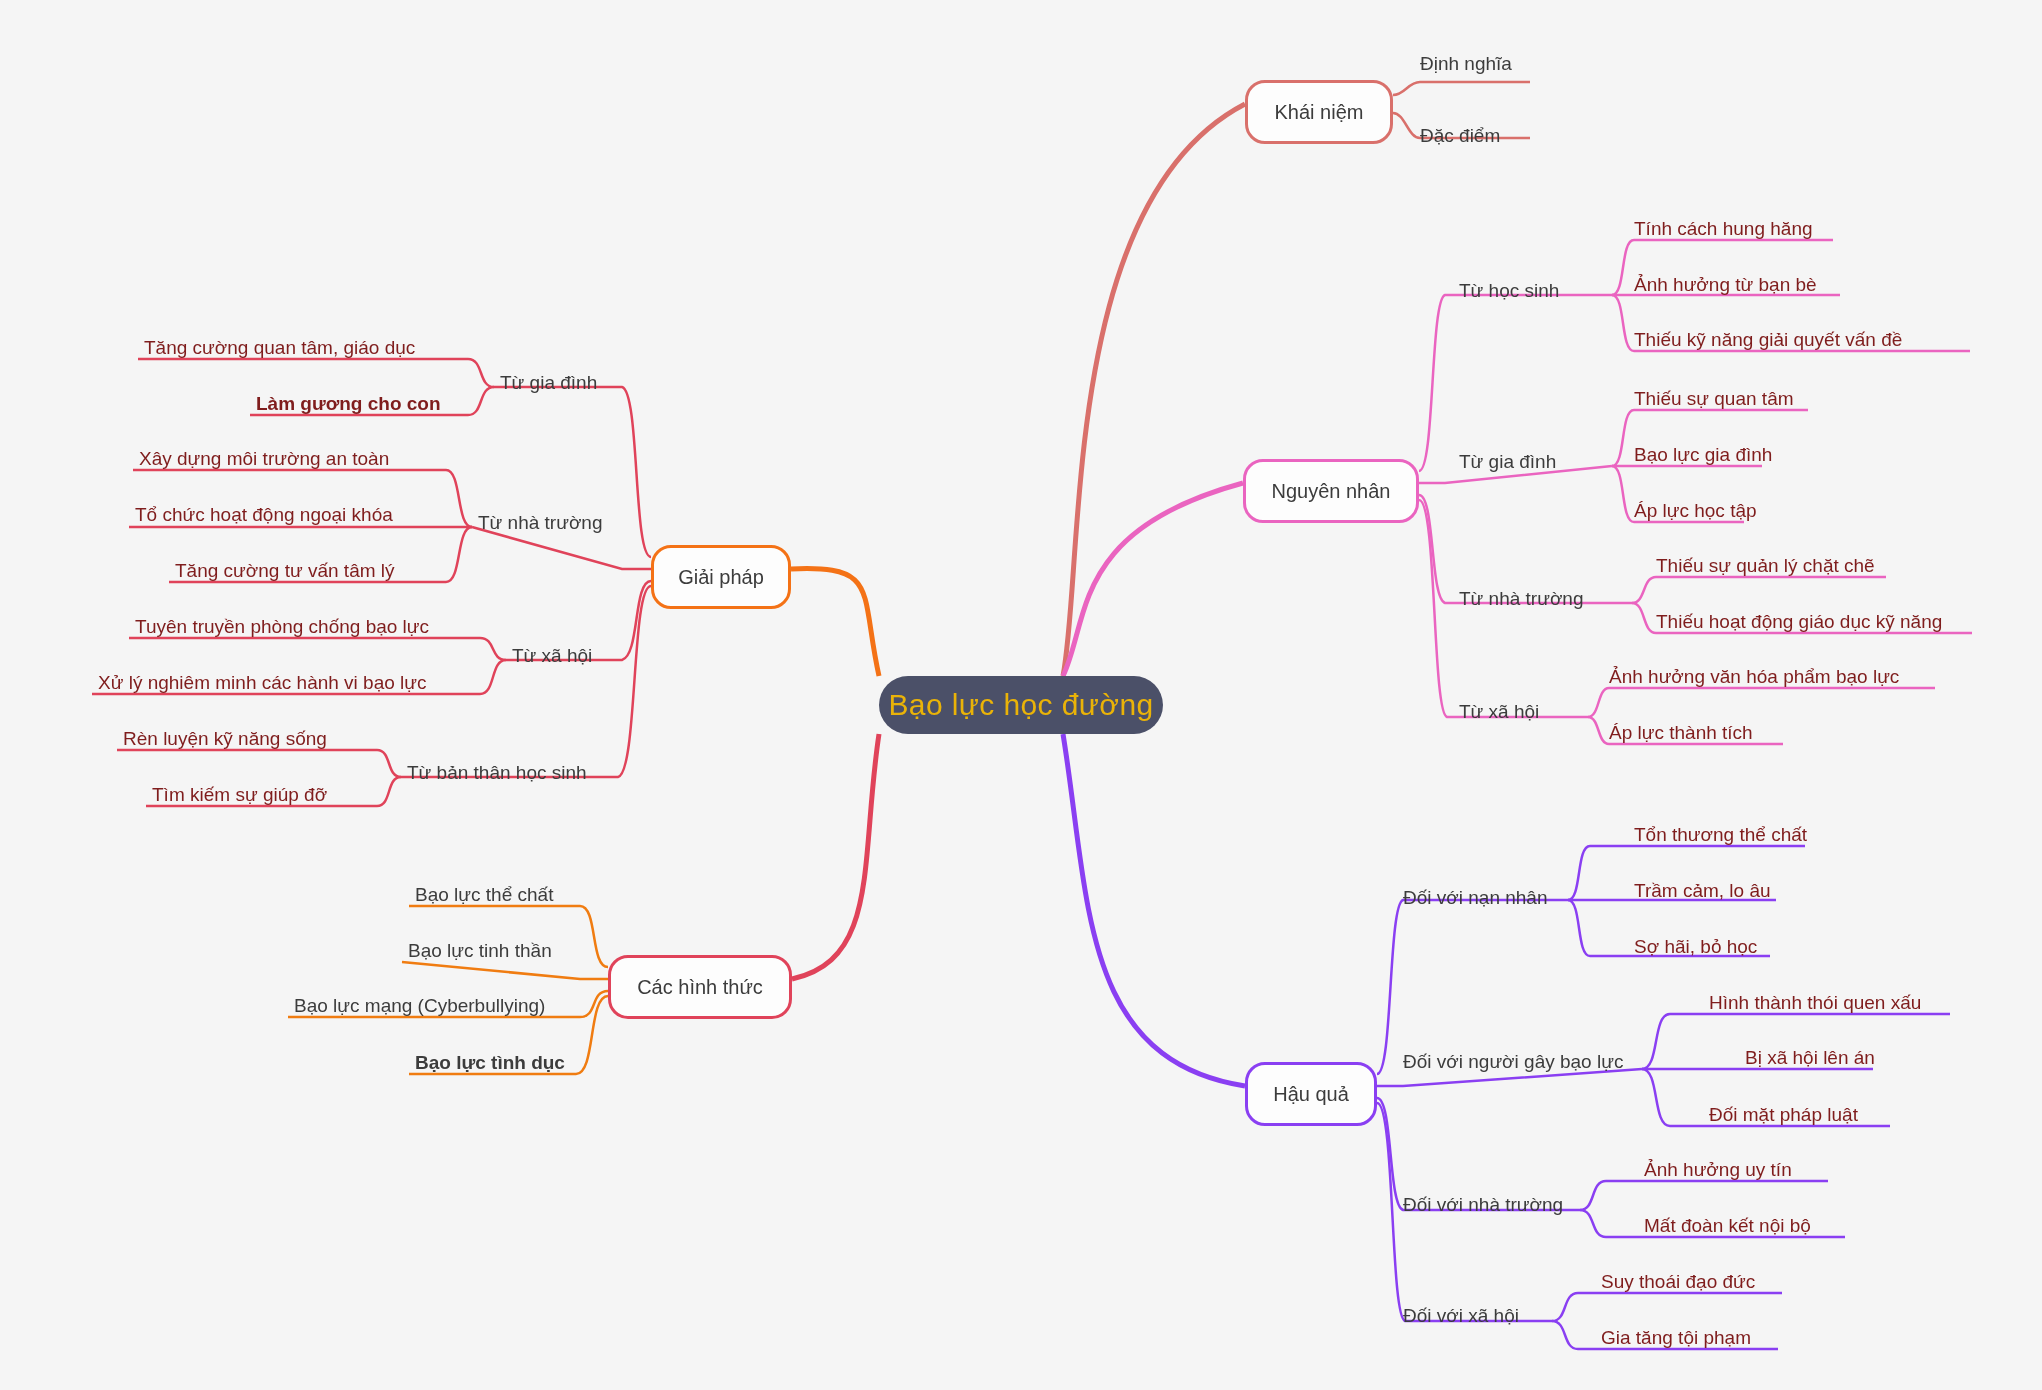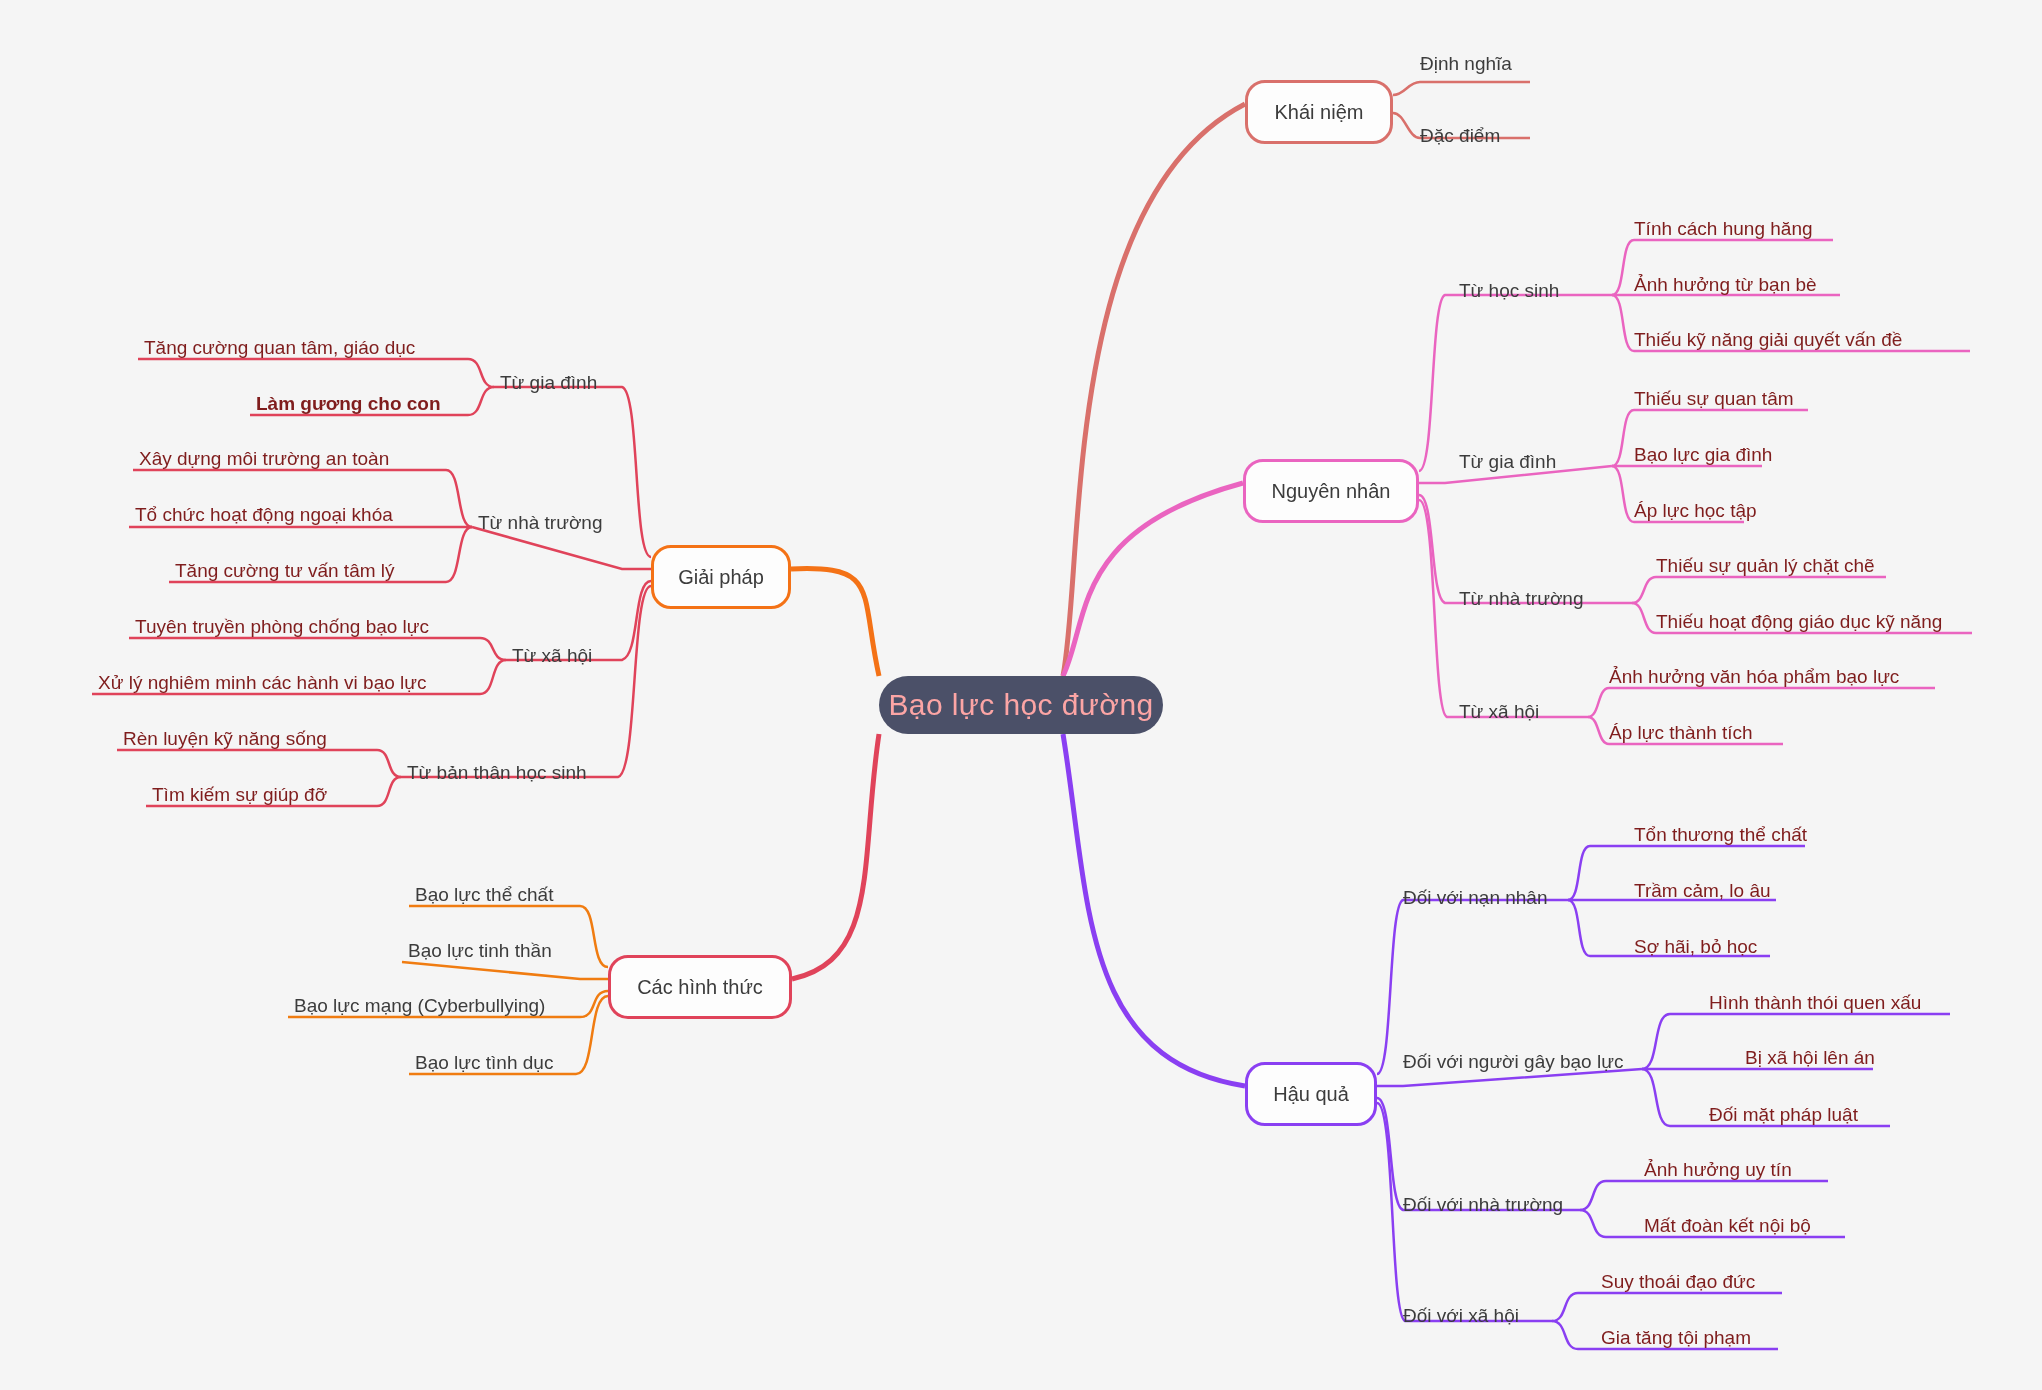--- a/index.html
+++ b/index.html
@@ -9,21 +9,21 @@
     font-family:"Liberation Sans","DejaVu Sans",sans-serif;
     overflow:hidden;
   }
   #stage{position:relative;width:2042px;height:1390px;}
   #wires{position:absolute;left:0;top:0;width:2042px;height:1390px;}
 
   
   .root-node{
     position:absolute;
     background:#4b5068;
-    color:#fca5a5;
+    color:#eab308;
     border-radius:34px;
     font-size:30px;
     letter-spacing:.4px;
     display:flex;align-items:center;justify-content:center;
     white-space:nowrap;
     box-sizing:border-box;
     padding:12px 34px;
   }
 
   
@@ -161,21 +161,21 @@
   <div class="sub-label" style="left:1459px;top:702px;">Từ xã hội</div>
 
   <div class="sub-label" style="left:1403px;top:888px;">Đối với nạn nhân</div>
   <div class="sub-label" style="left:1403px;top:1052px;">Đối với người gây bạo lực</div>
   <div class="sub-label" style="left:1403px;top:1195px;">Đối với nhà trường</div>
   <div class="sub-label" style="left:1403px;top:1306px;">Đối với xã hội</div>
 
   <div class="sub-label" style="left:415px;top:885px;">Bạo lực thể chất</div>
   <div class="sub-label" style="left:408px;top:941px;">Bạo lực tinh thần</div>
   <div class="sub-label" style="left:294px;top:996px;">Bạo lực mạng (Cyberbullying)</div>
-  <div class="sub-label" style="left:415px;top:1053px;">Bạo lực tình dục</div>
+  <div class="sub-label" style="left:415px;top:1053px;font-weight:bold;">Bạo lực tình dục</div>
 
   <div class="sub-label" style="left:500px;top:373px;">Từ gia đình</div>
   <div class="sub-label" style="left:478px;top:513px;">Từ nhà trường</div>
   <div class="sub-label" style="left:512px;top:646px;">Từ xã hội</div>
   <div class="sub-label" style="left:407px;top:763px;">Từ bản thân học sinh</div>
 
   <div class="leaf-label" style="left:1634px;top:219px;">Tính cách hung hăng</div>
   <div class="leaf-label" style="left:1634px;top:275px;">Ảnh hưởng từ bạn bè</div>
   <div class="leaf-label" style="left:1634px;top:330px;">Thiếu kỹ năng giải quyết vấn đề</div>
 

